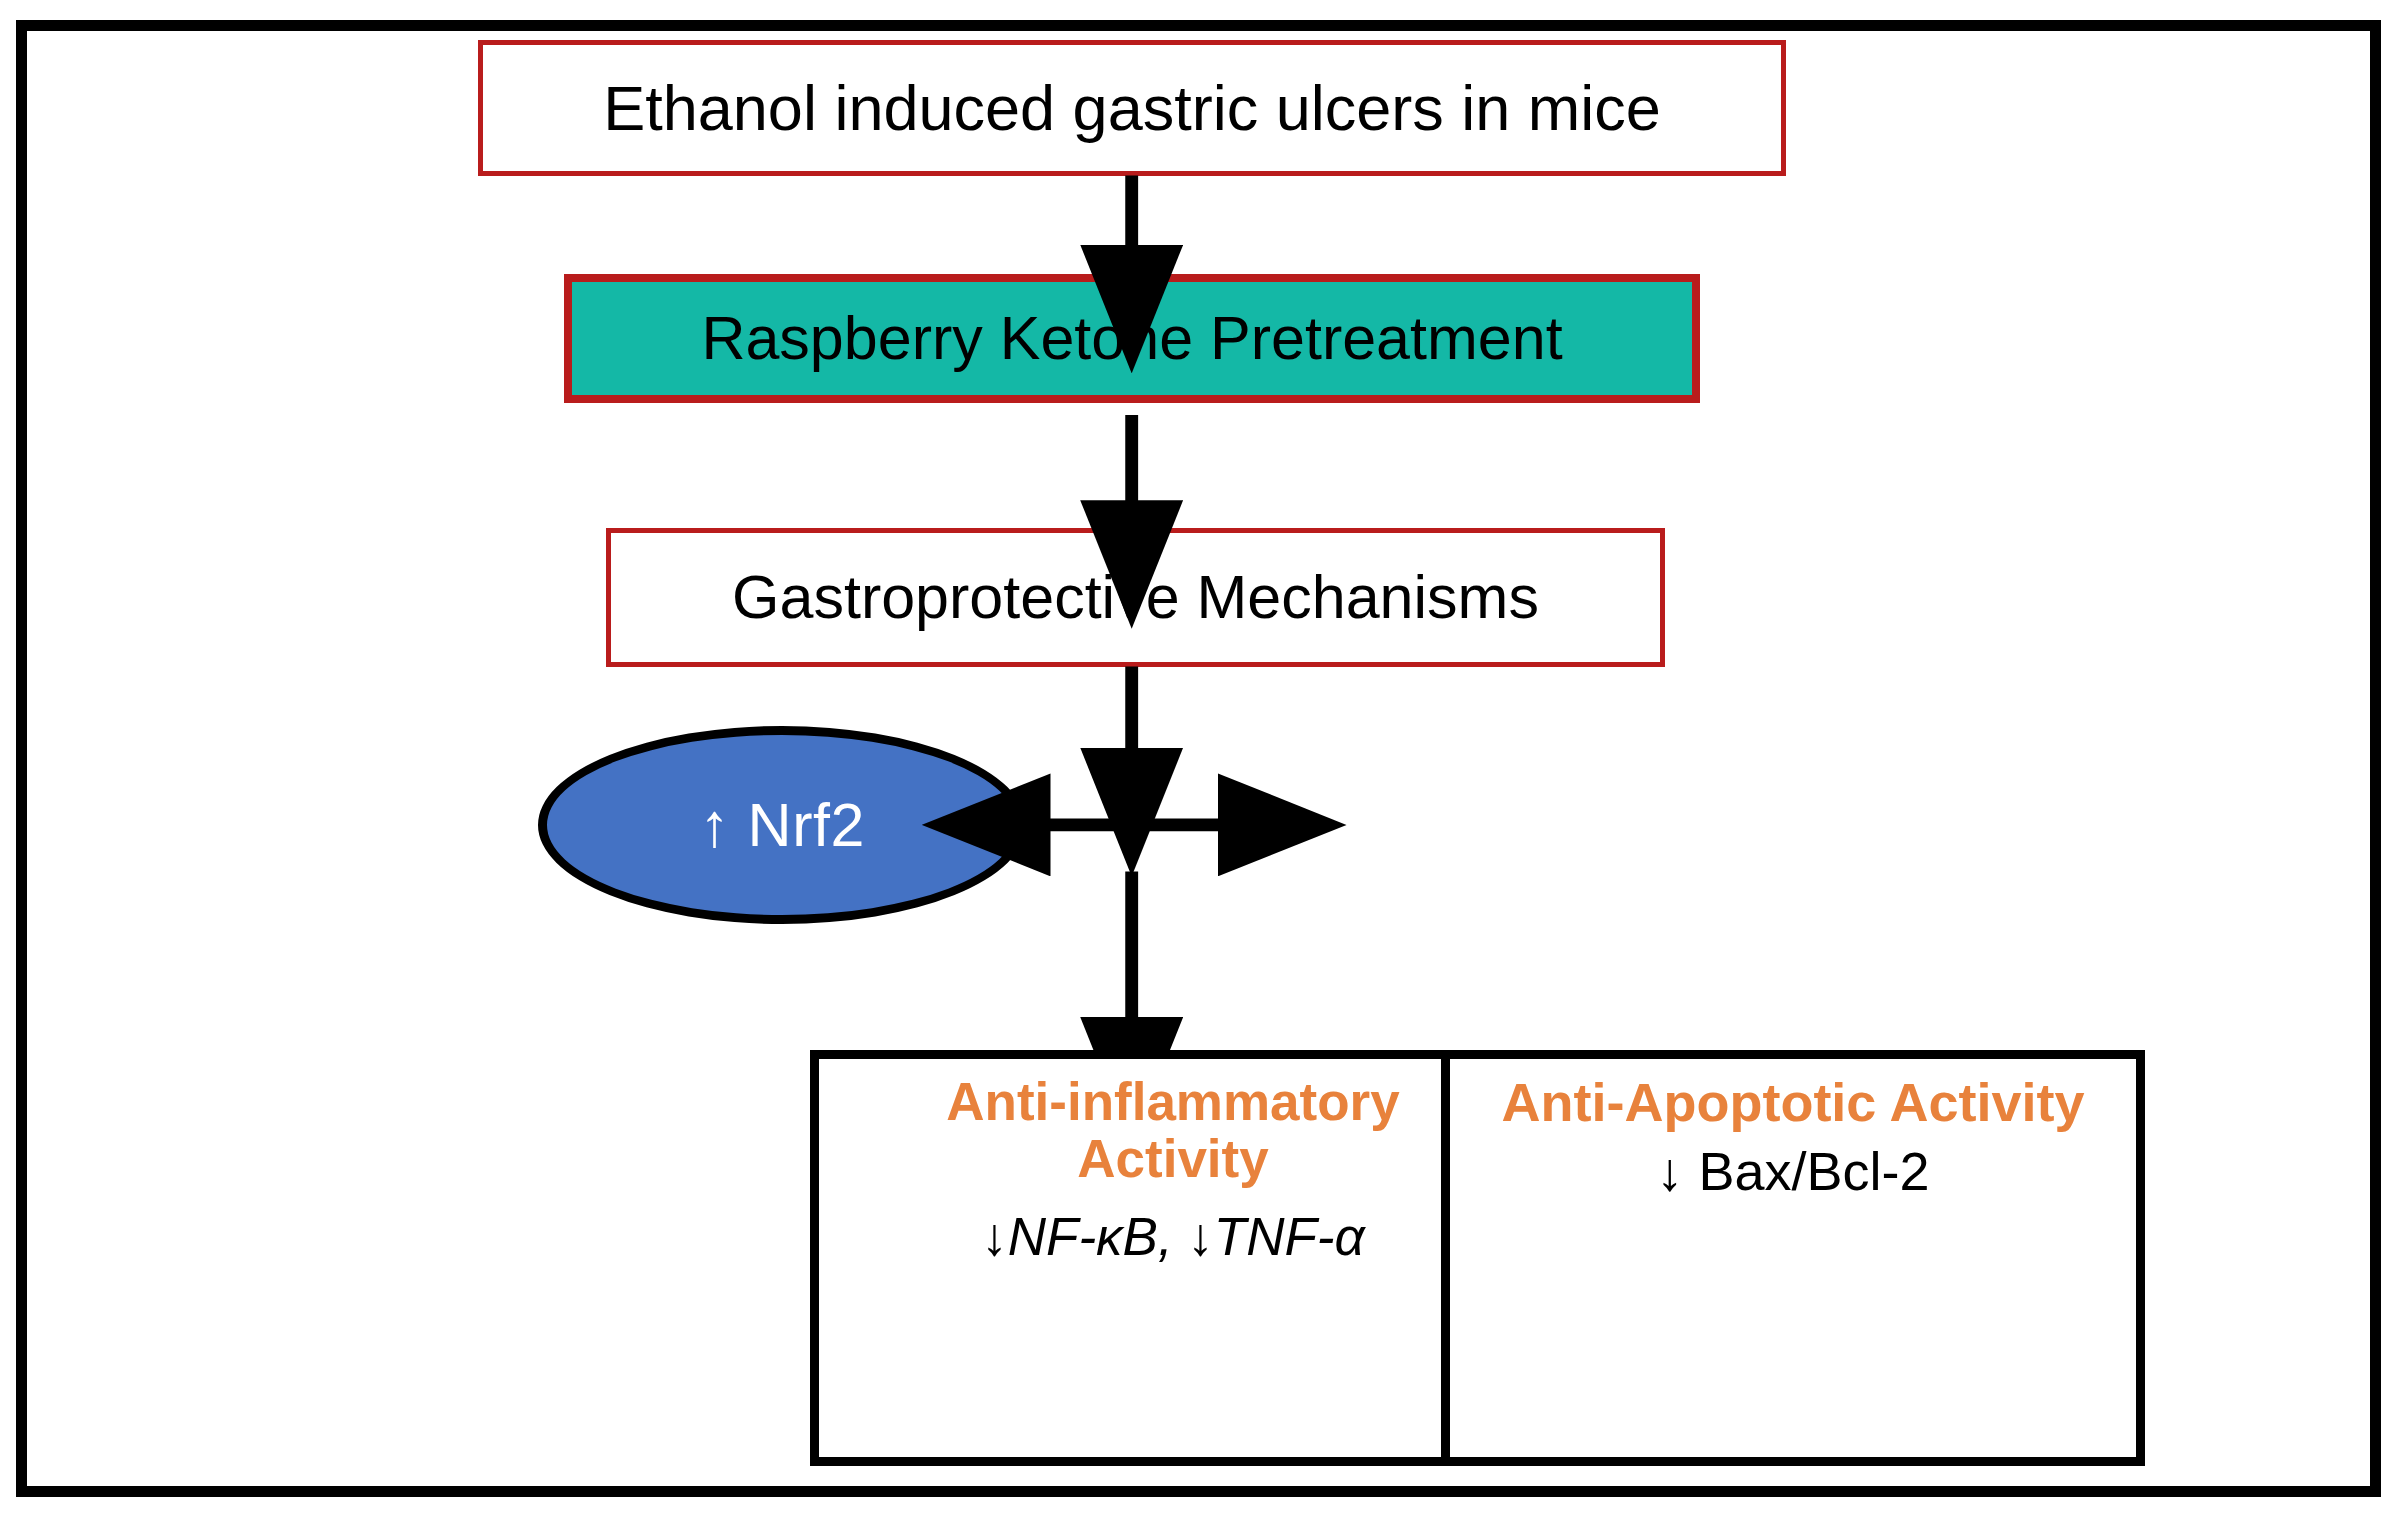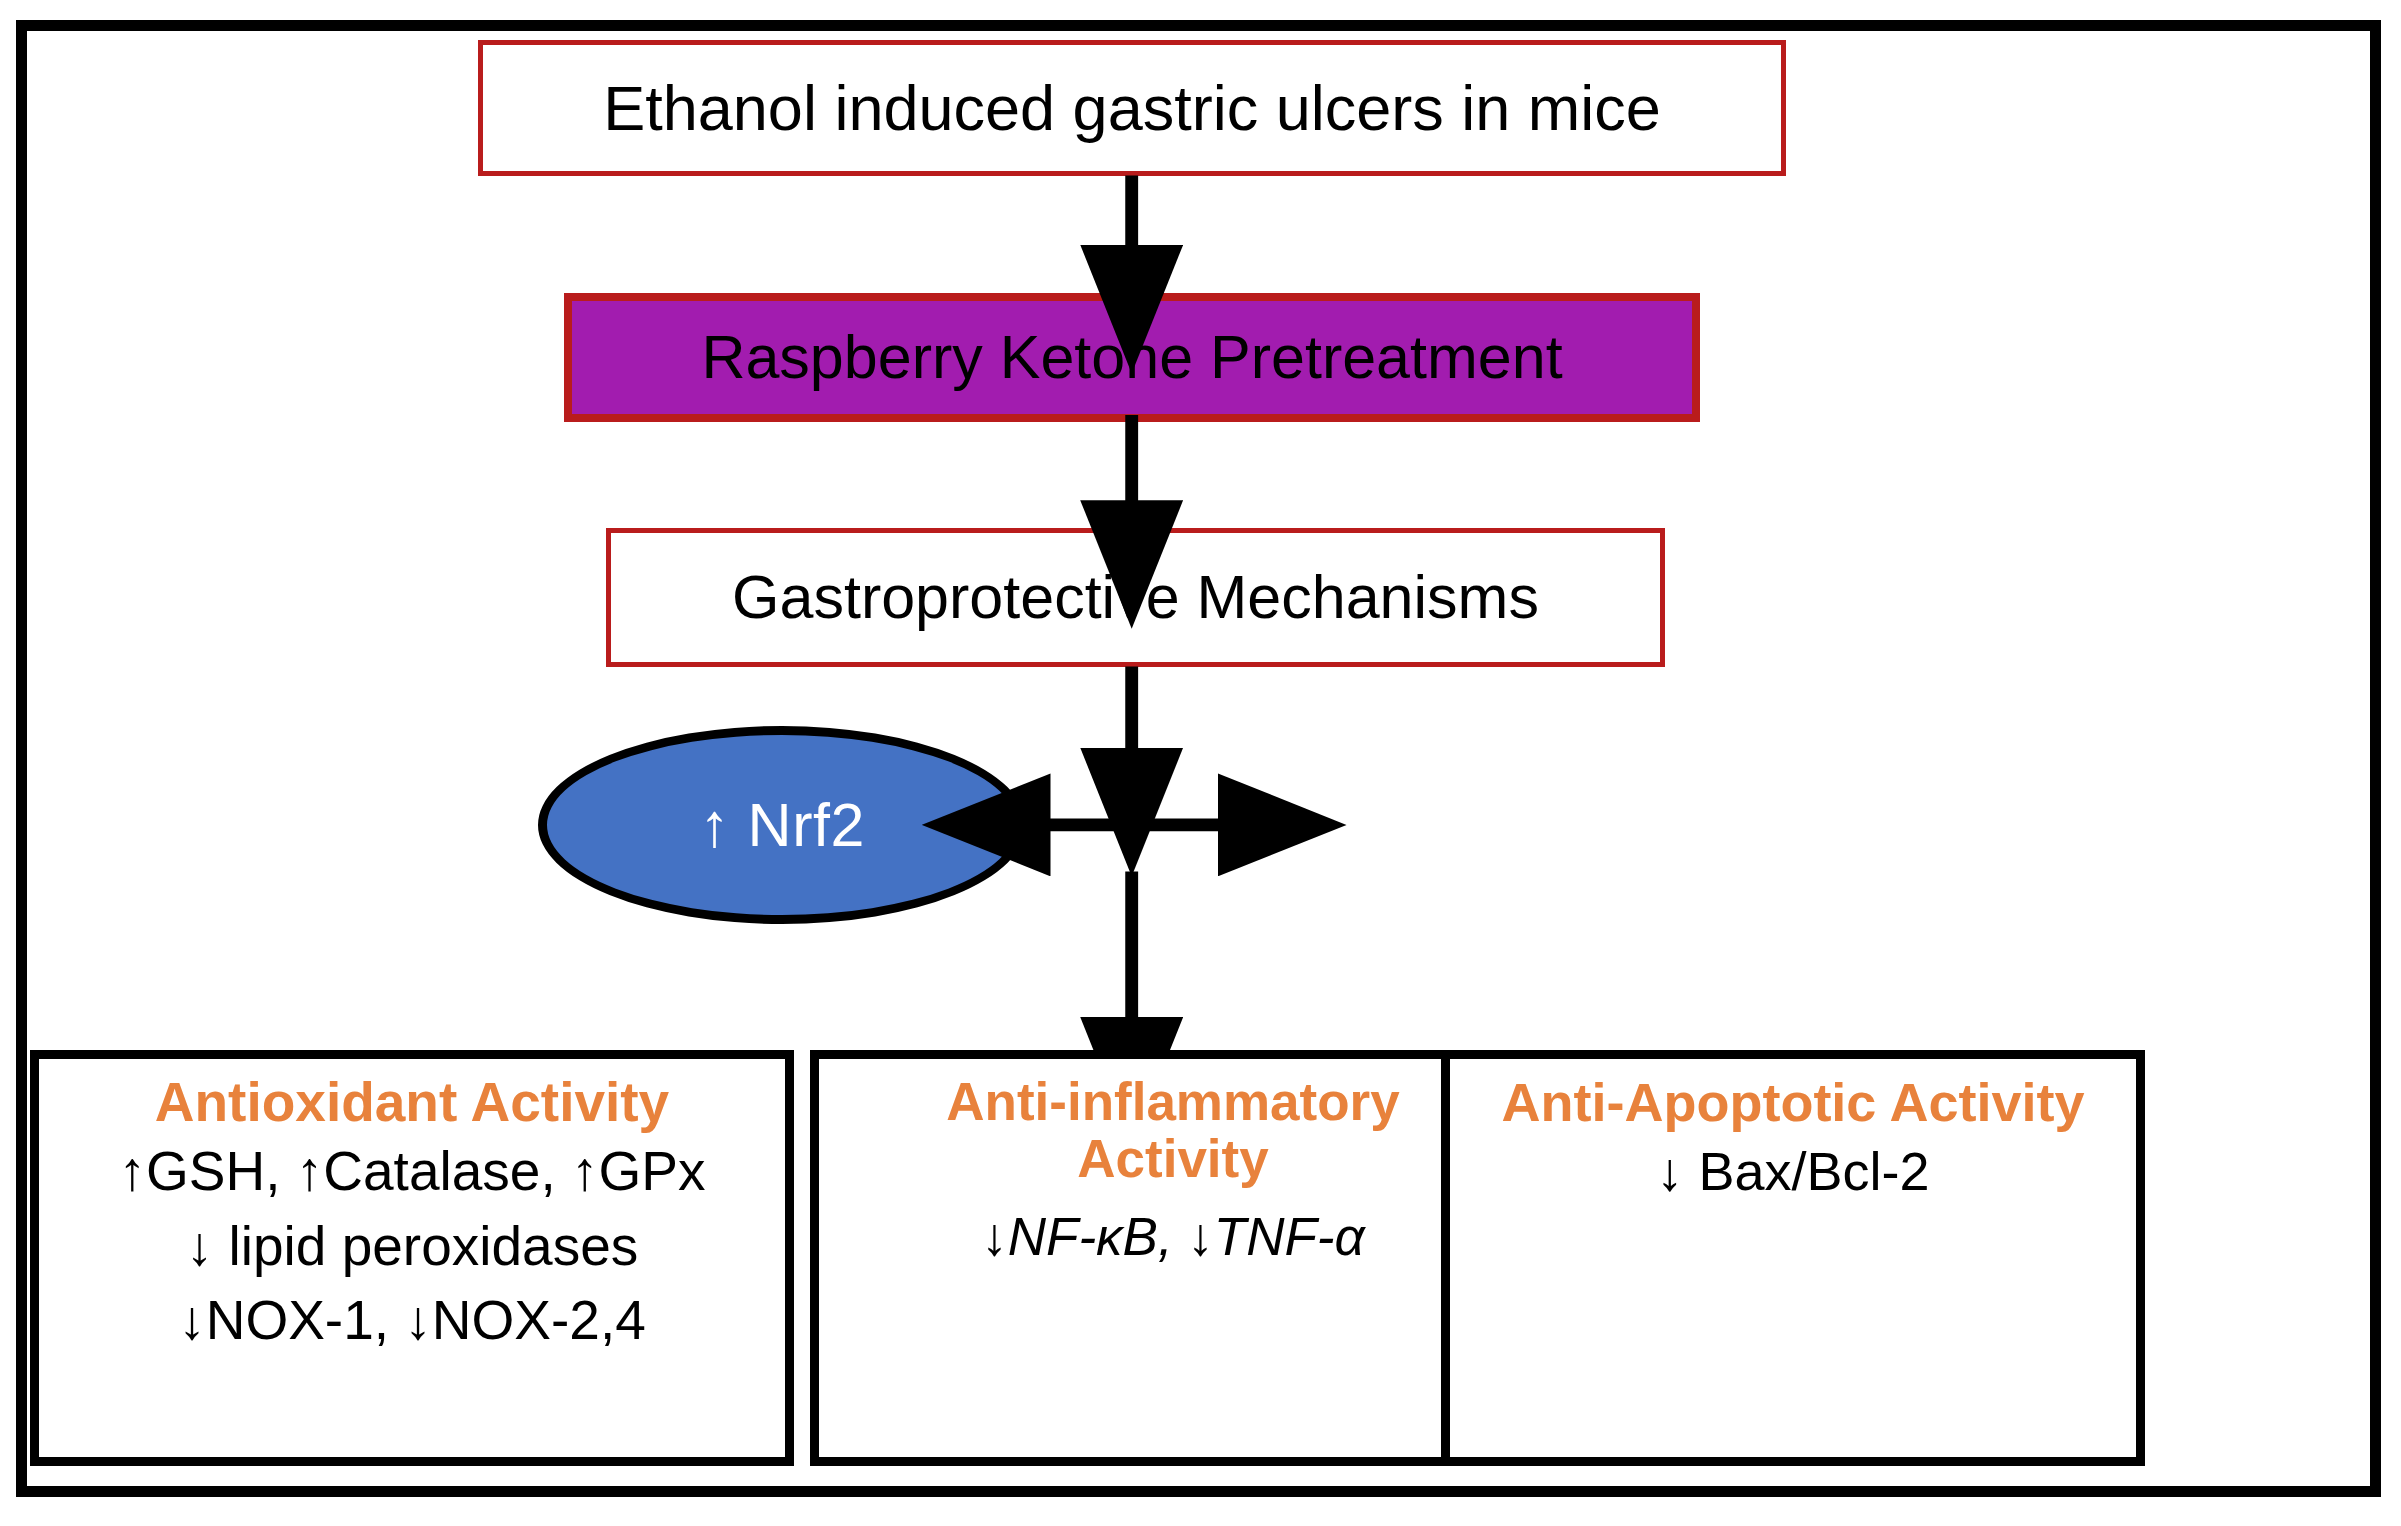--- a/index.html
+++ b/index.html
@@ -45,23 +45,22 @@
     line-height: 1.05;
     white-space: nowrap;
   }
   #box-ethanol {
     left: 478px; top: 40px; width: 1308px; height: 136px;
   }
   #box-ethanol .txt { font-size: 63px; }
 
   #box-raspberry {
     left: 564px; top: 274px; width: 1136px; height: 129px;
-    background: #a21caf;
+    background: #14b8a6;
     border-width: 8px;
-    margin-top: 19px;
   }
   #box-raspberry .txt { font-size: 61px; font-weight: 400; }
 
   #box-gastro {
     left: 606px; top: 528px; width: 1059px; height: 139px;
   }
   #box-gastro .txt { font-size: 61px; }
 
   
   .ellipse {
@@ -179,26 +178,20 @@
 
     <line x1="1143" y1="419" x2="1143" y2="518" stroke="#000000" stroke-width="13" marker-end="url(#ah)"></line>
 
     <line x1="1143" y1="673" x2="1143" y2="768" stroke="#000000" stroke-width="13" marker-end="url(#ah)"></line>
 
     <line x1="1048" y1="833" x2="1243" y2="833" stroke="#000000" stroke-width="13" marker-start="url(#ah-start)" marker-end="url(#ah)"></line>
 
     <line x1="1143" y1="880" x2="1143" y2="1040" stroke="#000000" stroke-width="13" marker-end="url(#ah)"></line>
   </svg>
 
-  <div class="obox" id="box-antioxidant">
-    <div class="head">Antioxidant Activity</div>
-    <div class="line">↑GSH, ↑Catalase, ↑GPx</div>
-    <div class="line">↓ lipid peroxidases</div>
-    <div class="line">↓NOX-1, ↓NOX-2,4</div>
-  </div>
 
   <div class="obox" id="box-antiinflam">
     <div class="head">Anti-inflammatory</div>
     <div class="head">Activity</div>
     <div class="line">↓NF-κB,   ↓TNF-α</div>
   </div>
 
   <div class="obox" id="box-antiapop">
     <div class="head">Anti-Apoptotic Activity</div>
     <div class="line">↓ Bax/Bcl-2</div>

